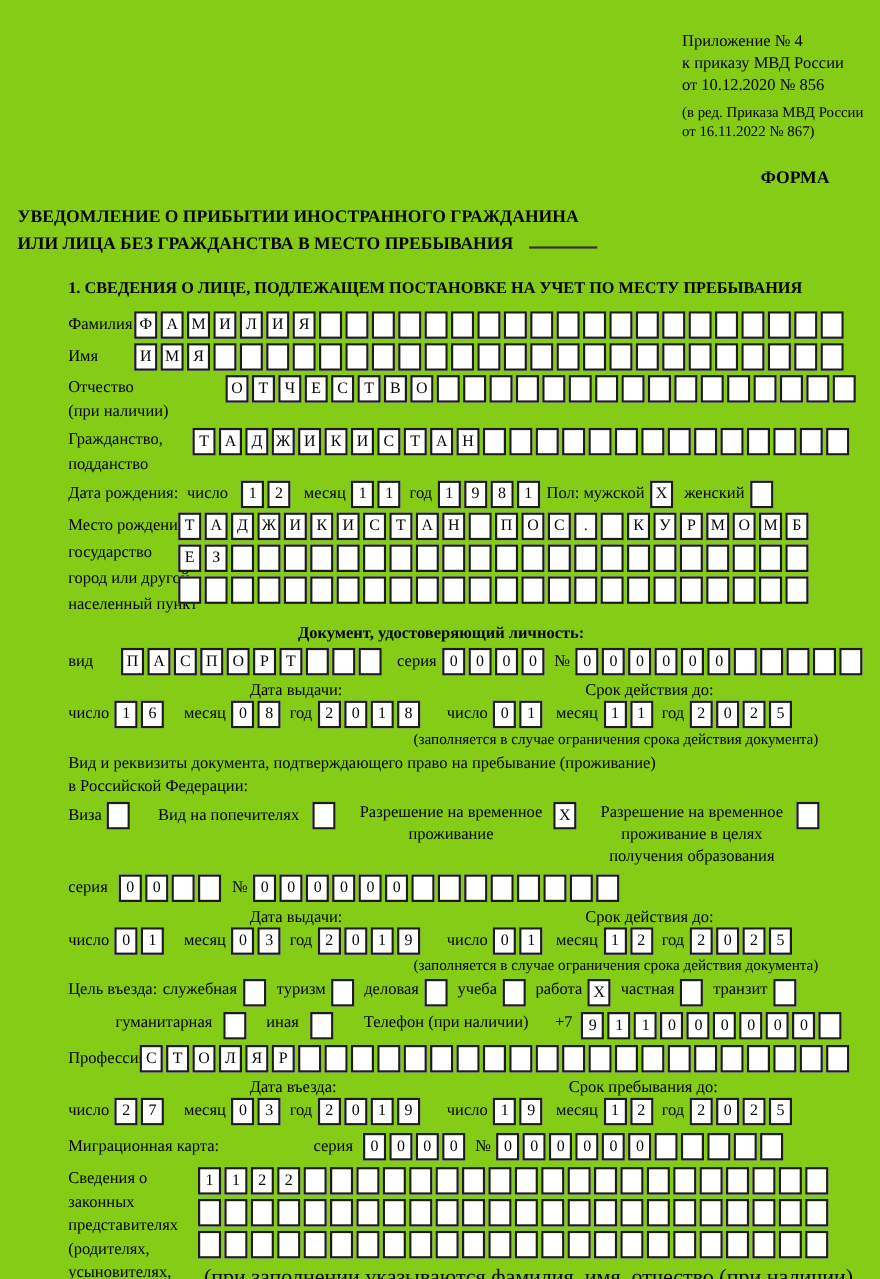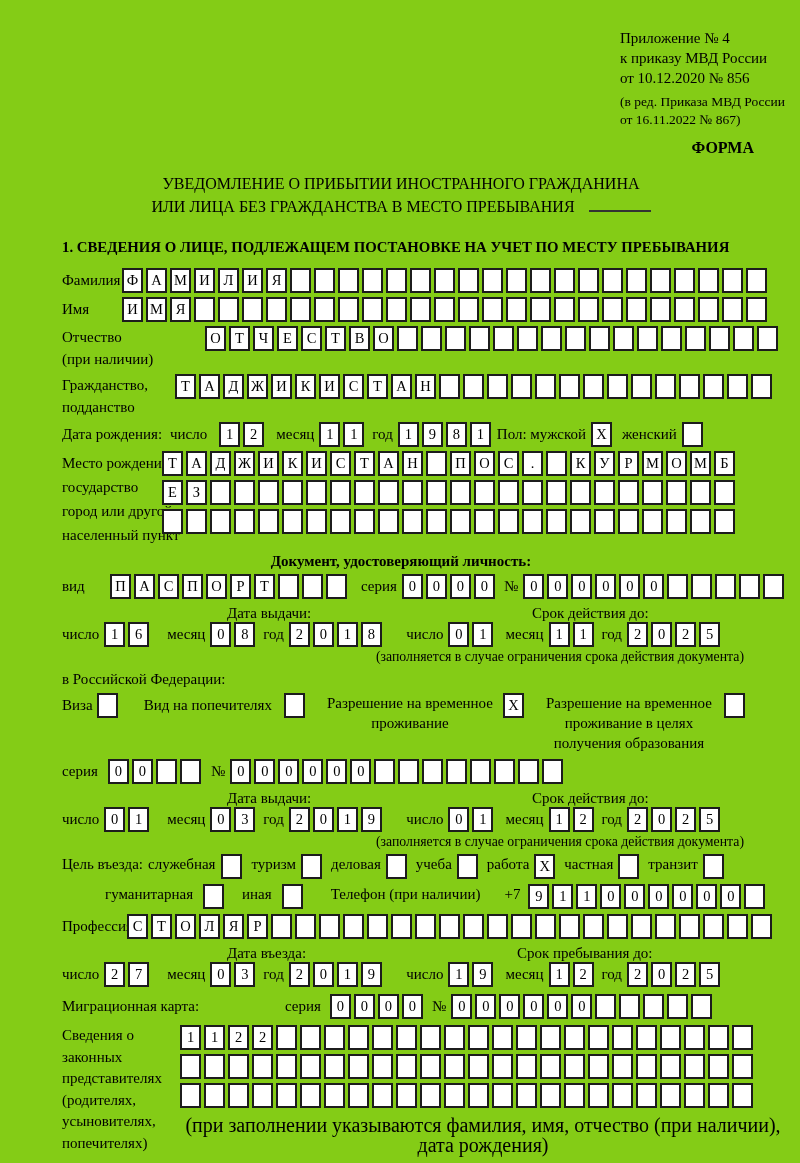--- a/index.html
+++ b/index.html
@@ -17,22 +17,22 @@
   }
   .chk{vertical-align:middle;}
   .frow{display:flex;align-items:flex-start;margin-bottom:4px;}
   .lbl{flex:0 0 auto;line-height:25px;}
   .lblblock{flex:0 0 auto;line-height:22px;}
   .w60{width:60px;} .w143{width:143px;} .w113{width:113px;}
   .w100{width:100px;} .w48{width:48px;} .w65{width:65px;} .w118{width:118px;}
   .stack{display:flex;flex-direction:column;gap:4px;}
   .appendix{margin-left:558px;white-space:nowrap;}
   .appendix .amend{margin-top:5px;font-size:13.5px;line-height:18px;}
-  .forma{text-align:right;padding-right:32px;font-weight:bold;font-size:16px;margin-top:9px;}
-  .title{font-weight:normal;font-size:16px;text-align:center;margin-top:14px;line-height:23px;margin-left:-46px;}
+  .forma{text-align:right;padding-right:32px;font-weight:bold;font-size:16px;margin-top:23px;}
+  .title{font-weight:bold;font-size:16px;text-align:left;margin-top:14px;line-height:23px;margin-left:-46px;}
   .title-underline{display:inline-block;width:62px;height:15px;border-bottom:2px solid #333;margin-left:14px;}
   .sec{font-weight:bold;font-size:14.8px;margin-top:19px;margin-bottom:11px;white-space:nowrap;}
   .dochead{font-weight:bold;text-align:center;margin:1px 0 3px -46px;}
   .dates-h{position:relative;height:19px;margin-top:1px;}
   .dates-h .h1{position:absolute;left:165px;}
   .dates-h .h2{position:absolute;left:470px;}
   .note{font-size:13.8px;line-height:16px;text-align:right;padding-right:42px;margin:2px 0 4px;}
   .mla{margin-left:auto;margin-right:66px;display:inline-flex;align-items:flex-start;}
   .dgroup{display:inline-flex;align-items:flex-start;}
   .dlbl{line-height:25px;padding-right:5px;}
@@ -392,20 +392,21 @@
       <span class="boxes">
           <span class="cell">2</span>
           <span class="cell">0</span>
           <span class="cell">2</span>
           <span class="cell">5</span>
         </span>
     </span>
   </div>
   <div class="note">(заполняется в случае ограничения срока действия документа)</div>
 
+  <div style="line-height:21px;">Вид и реквизиты документа, подтверждающего право на пребывание (проживание)</div>
   <div style="line-height:21px;">в Российской Федерации:</div>
 
   <div class="viza-row">
     <span class="lbl" style="padding-right:4px;">Виза</span>
     <span class="chk"></span>
     <span class="lbl" style="padding:0 12px 0 26px;">Вид на попечителях</span>
     <span class="chk"></span>
     <span class="ctr" style="padding:0 10px 0 22px;">
       <div>Разрешение на временное</div>
       <div>проживание</div>

